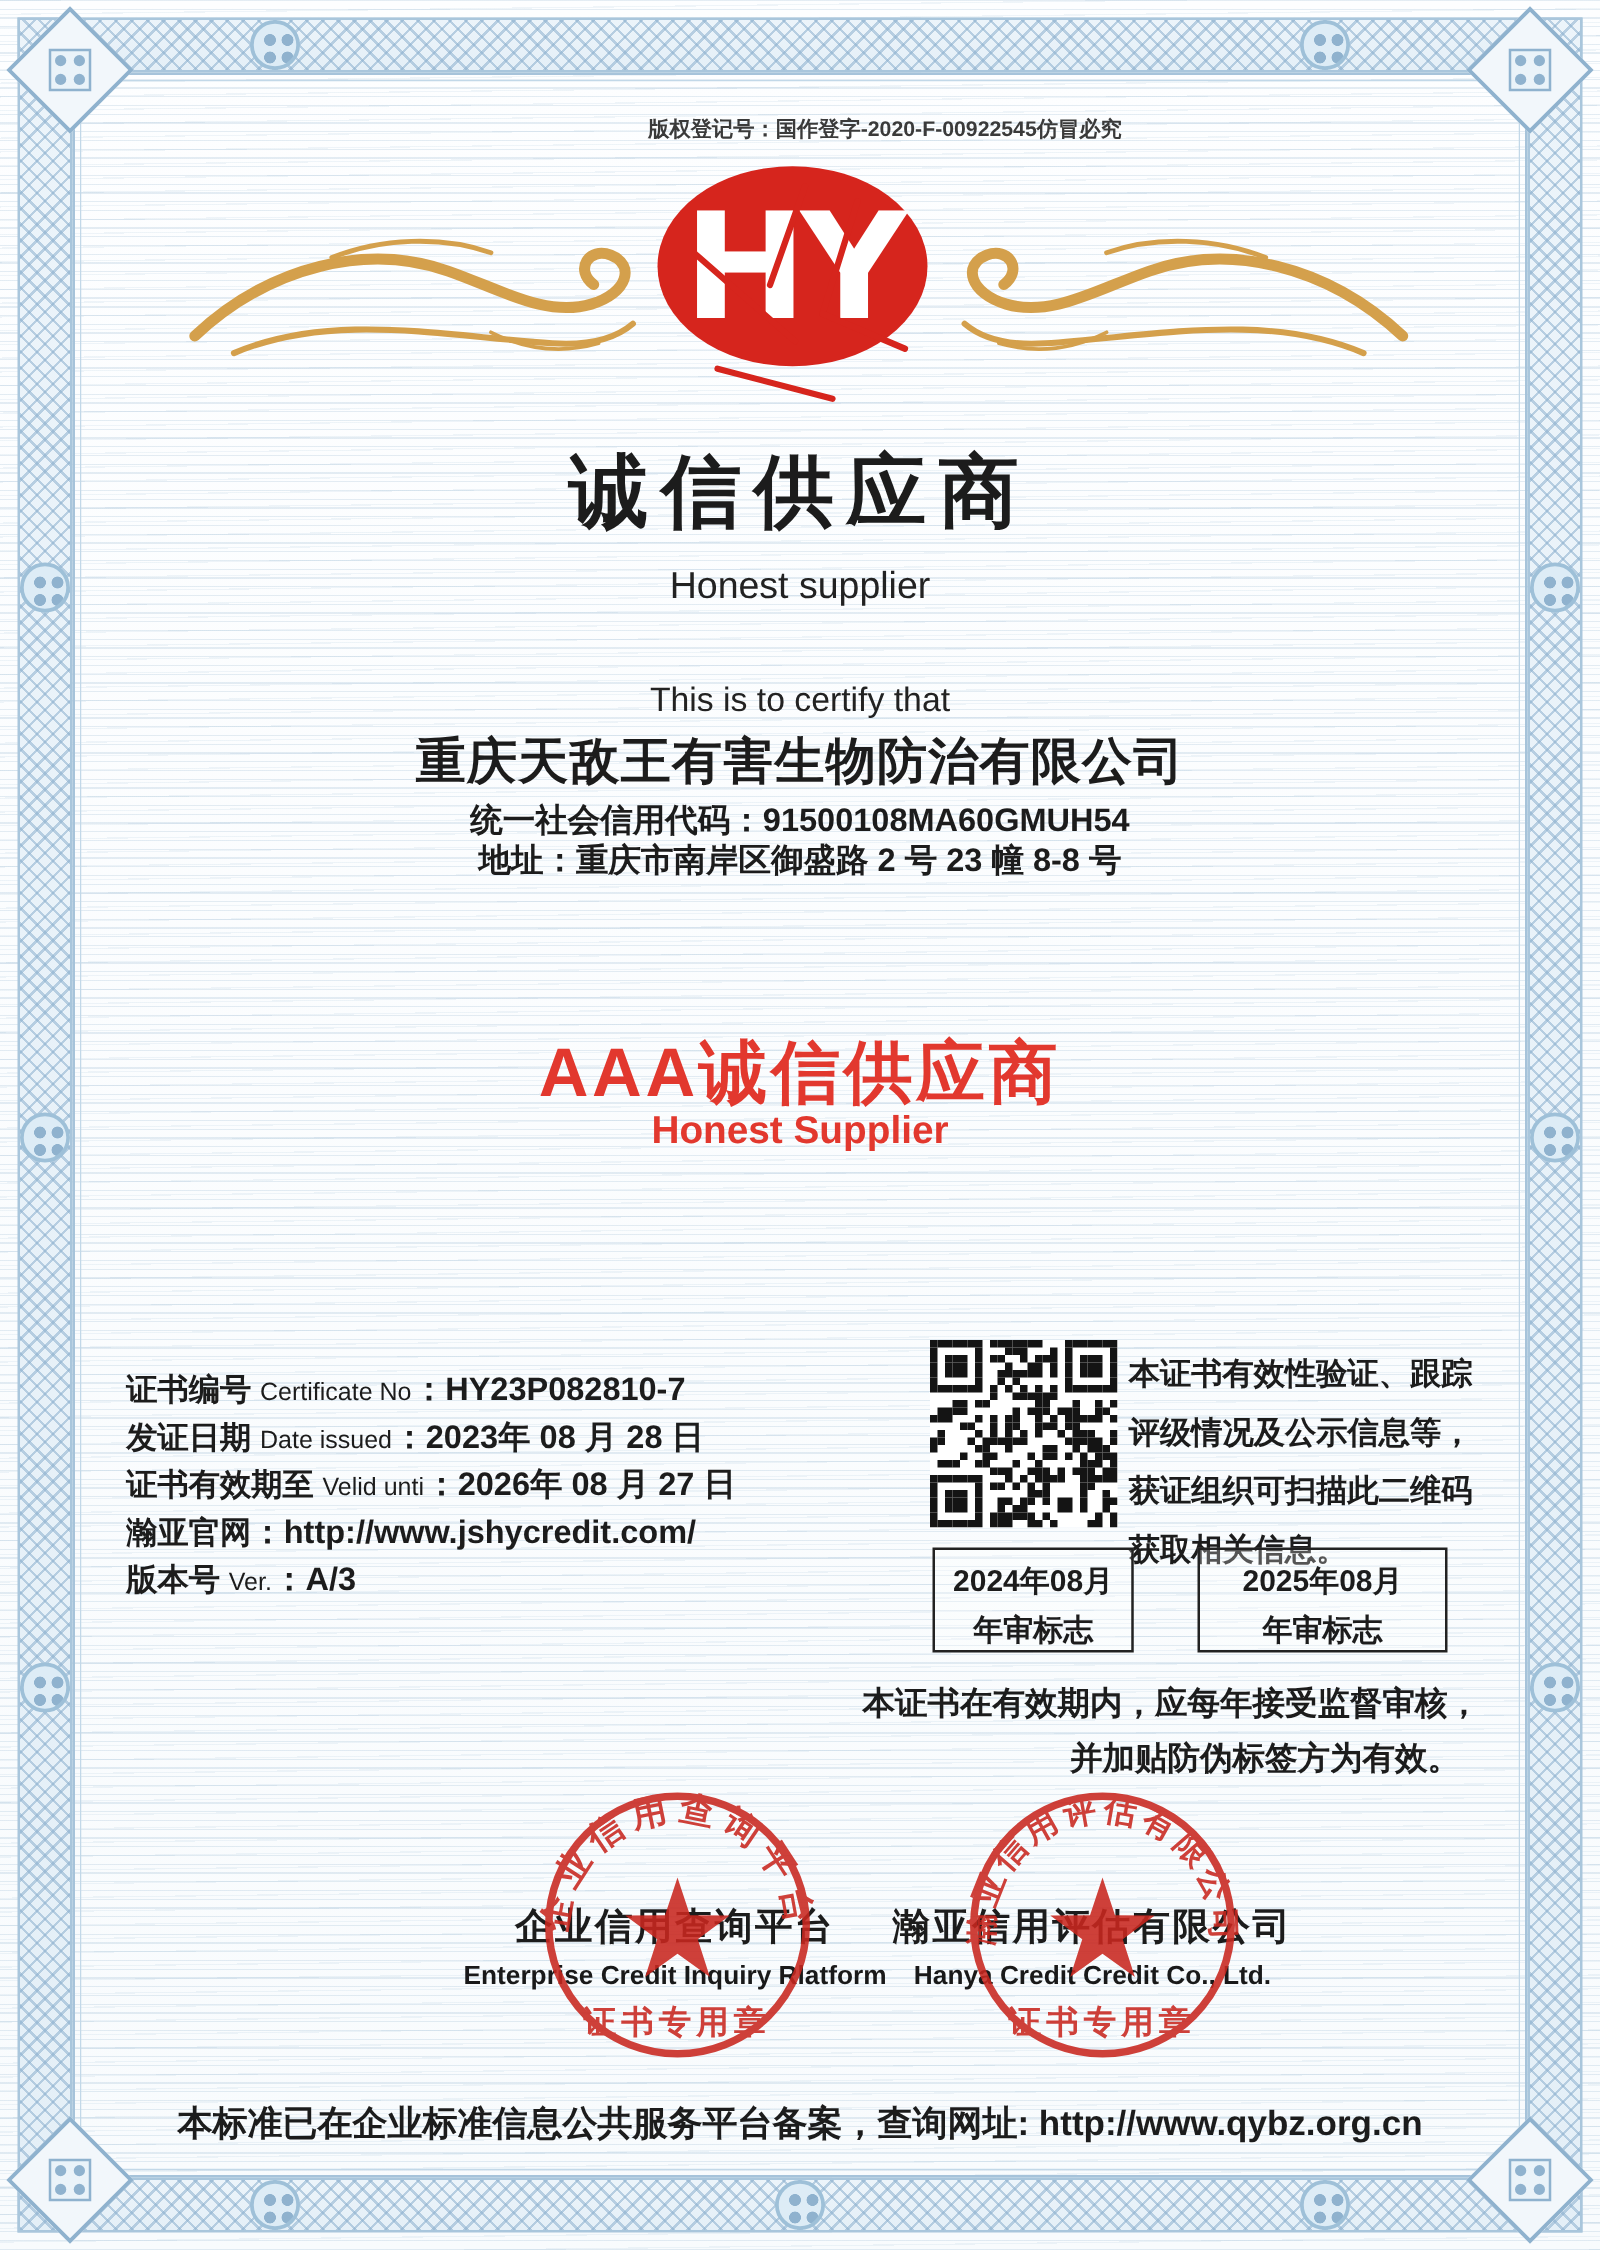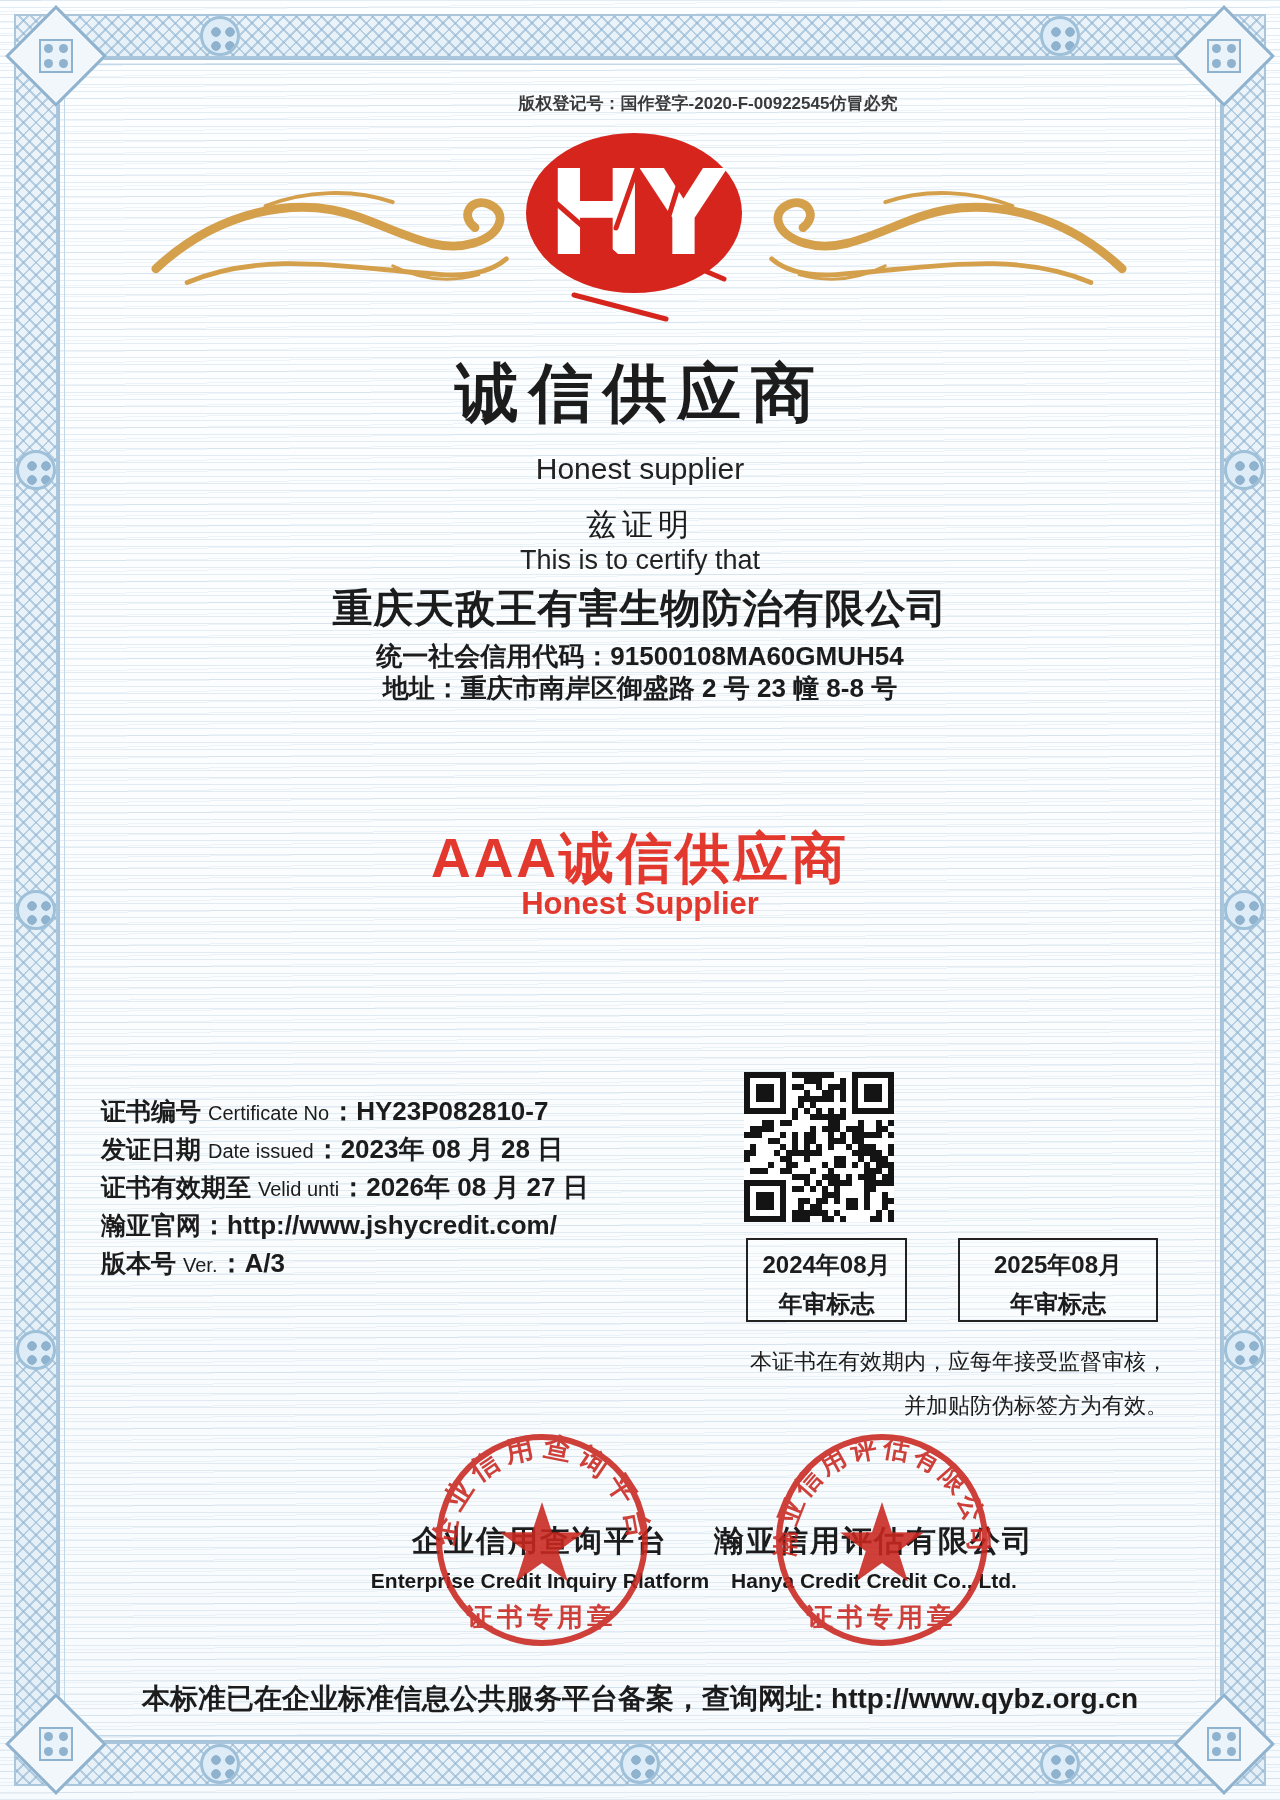--- a/index.html
+++ b/index.html
@@ -73,21 +73,21 @@
   
   .qr { position:absolute; left:744px; top:1072px; width:150px; height:150px; background:#fff; }
   .qr-note { position:absolute; left:903px; top:1076px; width:290px; }
   .qr-note div { font-size:25px; font-weight:600; line-height:47px; white-space:nowrap; }
   .year-box { position:absolute; top:1238px; height:84px; border:2px solid #222;
               text-align:center; padding-top:9px; background:rgba(255,255,255,.25); }
   .yb1 { left:746px; width:161px; } .yb2 { left:958px; width:200px; }
   .year-box .l1 { font-size:24px; font-weight:600; }
   .year-box .l2 { font-size:24px; font-weight:600; margin-top:7px; }
   .audit-note { position:absolute; left:690px; top:1340px; width:478px; text-align:right; }
-  .audit-note div { font-size:22px; font-weight:400; line-height:44px; white-space:nowrap; }
+  .audit-note div { font-size:26px; font-weight:700; line-height:44px; white-space:nowrap; }
   
   .org { position:absolute; top:1521px; text-align:center; }
   .org-left { left:368px; width:344px; } .org-right { left:700px; width:348px; }
   .org .zh { font-size:30px; font-weight:700; letter-spacing:2px; }
   .org .en { font-size:21px; font-weight:700; margin-top:7px; color:#191919; }
   .stamp { position:absolute; top:1426px; width:228px; height:228px; opacity:.88; }
   .stamp.s-left { left:428px; } .stamp.s-right { left:768px; }
   
   .footer { position:absolute; left:0; right:0; top:1680px; text-align:center;
             font-size:28px; font-weight:700; }
@@ -175,21 +175,20 @@
     <g fill="none" stroke="#d4a04c" stroke-linecap="round">
       <path stroke-width="9" d="M8,98 C70,40 150,22 215,45 C258,60 295,83 332,72 C362,63 368,40 348,32 C330,25 318,44 334,56"></path>
       <path stroke-width="5" d="M40,112 C120,78 210,98 300,104 C330,106 352,100 366,88"></path>
       <path stroke-width="4" d="M120,34 C160,18 210,16 250,30"></path>
       <path stroke-width="3" d="M250,95 C280,110 310,112 338,104"></path>
     </g>
   </svg>
 
   <div class="ctext title-zh">诚信供应商</div>
   <div class="ctext title-en">Honest supplier</div>
-  <div class="ctext certify-zh">兹证明</div>
   <div class="ctext certify-en">This is to certify that</div>
   <div class="ctext company">重庆天敌王有害生物防治有限公司</div>
   <div class="ctext credit">统一社会信用代码：91500108MA60GMUH54</div>
   <div class="ctext address">地址：重庆市南岸区御盛路 2 号 23 幢 8-8 号</div>
 
   <div class="ctext award-zh">AAA诚信供应商</div>
   <div class="ctext award-en">Honest Supplier</div>
 
   <div class="details">
     <div class="d-line"><span class="d-zh">证书编号</span><span class="d-en">Certificate No</span><span class="d-val">：HY23P082810-7</span></div>
@@ -511,20 +510,26 @@
       <rect x="48" y="144" width="6" height="6" fill="#141414"></rect>
       <rect x="54" y="144" width="6" height="6" fill="#141414"></rect>
       <rect x="60" y="144" width="6" height="6" fill="#141414"></rect>
       <rect x="78" y="144" width="6" height="6" fill="#141414"></rect>
       <rect x="84" y="144" width="6" height="6" fill="#141414"></rect>
       <rect x="96" y="144" width="6" height="6" fill="#141414"></rect>
       <rect x="126" y="144" width="6" height="6" fill="#141414"></rect>
       <rect x="132" y="144" width="6" height="6" fill="#141414"></rect>
       <rect x="144" y="144" width="6" height="6" fill="#141414"></rect>
     </svg>
+  <div class="qr-note">
+    <div>本证书有效性验证、跟踪</div>
+    <div>评级情况及公示信息等，</div>
+    <div>获证组织可扫描此二维码</div>
+    <div>获取相关信息。</div>
+  </div>
   <div class="year-box yb1">
     <div class="l1">2024年08月</div>
     <div class="l2">年审标志</div>
   </div>
   <div class="year-box yb2">
     <div class="l1">2025年08月</div>
     <div class="l2">年审标志</div>
   </div>
   <div class="audit-note">
     <div>本证书在有效期内，应每年接受监督审核，</div>

